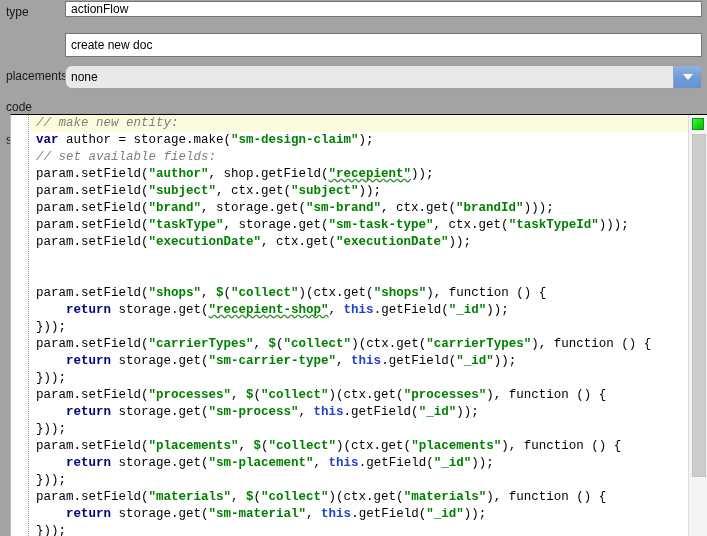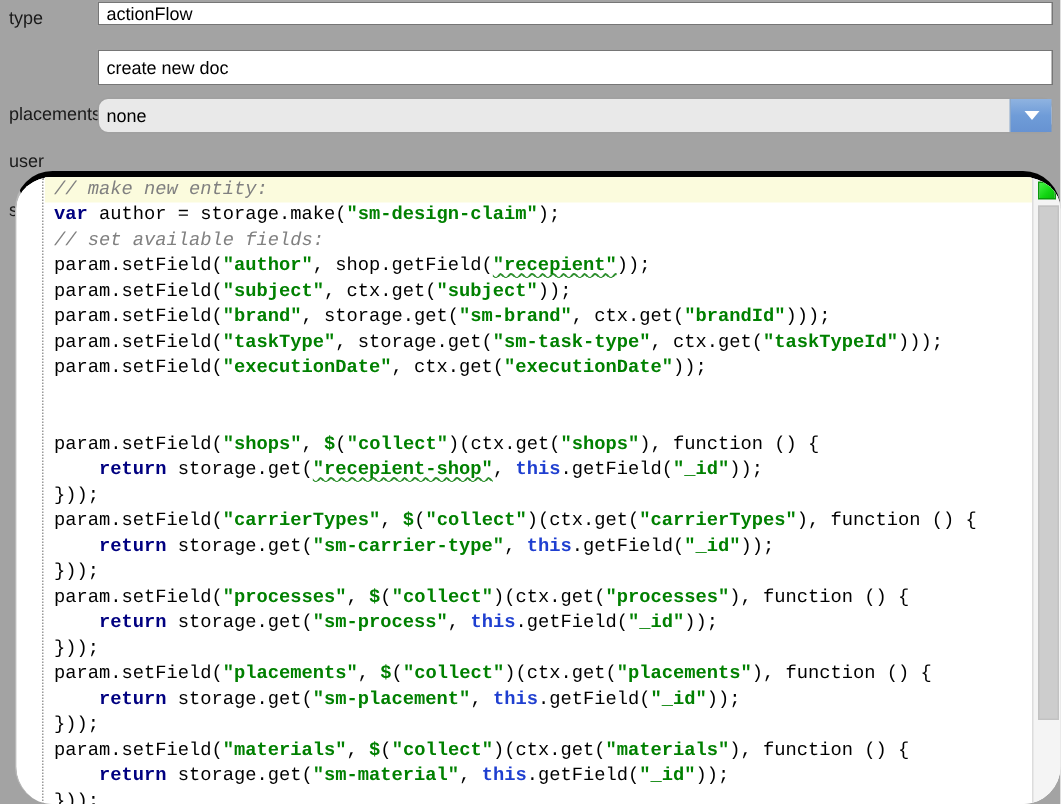--- a/index.html
+++ b/index.html
@@ -85,25 +85,24 @@
   }
 
   
   #code-editor {
     position: absolute;
     left: 10px;
     top: 114px;
     width: 697px;
     height: 422px;
     background: #ffffff;
-    border-top: 4px solid #000000;
+    border-top: 1px solid #000000;
     border-left: 1px solid #b9b9b9;
     box-sizing: border-box;
     overflow: hidden;
-    border-radius: 25px;
   }
 
   #gutter {
     position: absolute;
     left: 0; top: 0;
     width: 18px;
     height: 100%;
     background: #ffffff;
     border-right: 1px dotted #9a9a9a;
     box-sizing: border-box;
@@ -203,21 +202,21 @@
   <div class="form-row" style="top:64px;">
     <span class="field-label" style="top:69px;">sync</span>
   </div>
   <div class="select-wrap" style="left:65px; top:65px; width:637px; height:24px;border-radius:7px;">
     <span class="select-value">none</span>
     <span class="select-arrow-btn">
       <span class="arrow-down"></span>
     </span>
   </div>
 
-  <span class="field-label" style="top:100px;">user</span>
+  <span class="field-label" style="top:100px;">code</span>
 
   <div id="code-editor">
     <div id="gutter"></div>
 
     <div id="code-surface">
 
     <div class="code-line current"><span class="tok-cmt">// make new entity:</span></div>
         <div class="code-line"><span class="tok-kw">var</span><span class="tok-plain"> author = storage.make(</span><span class="tok-str">"sm-design-claim"</span><span class="tok-plain">);</span></div>
         <div class="code-line"><span class="tok-cmt">// set available fields:</span></div>
         <div class="code-line"><span class="tok-plain">param.setField(</span><span class="tok-str">"author"</span><span class="tok-plain">, shop.getField(</span><span class="tok-misspell">"recepient"</span><span class="tok-plain">));</span></div>

